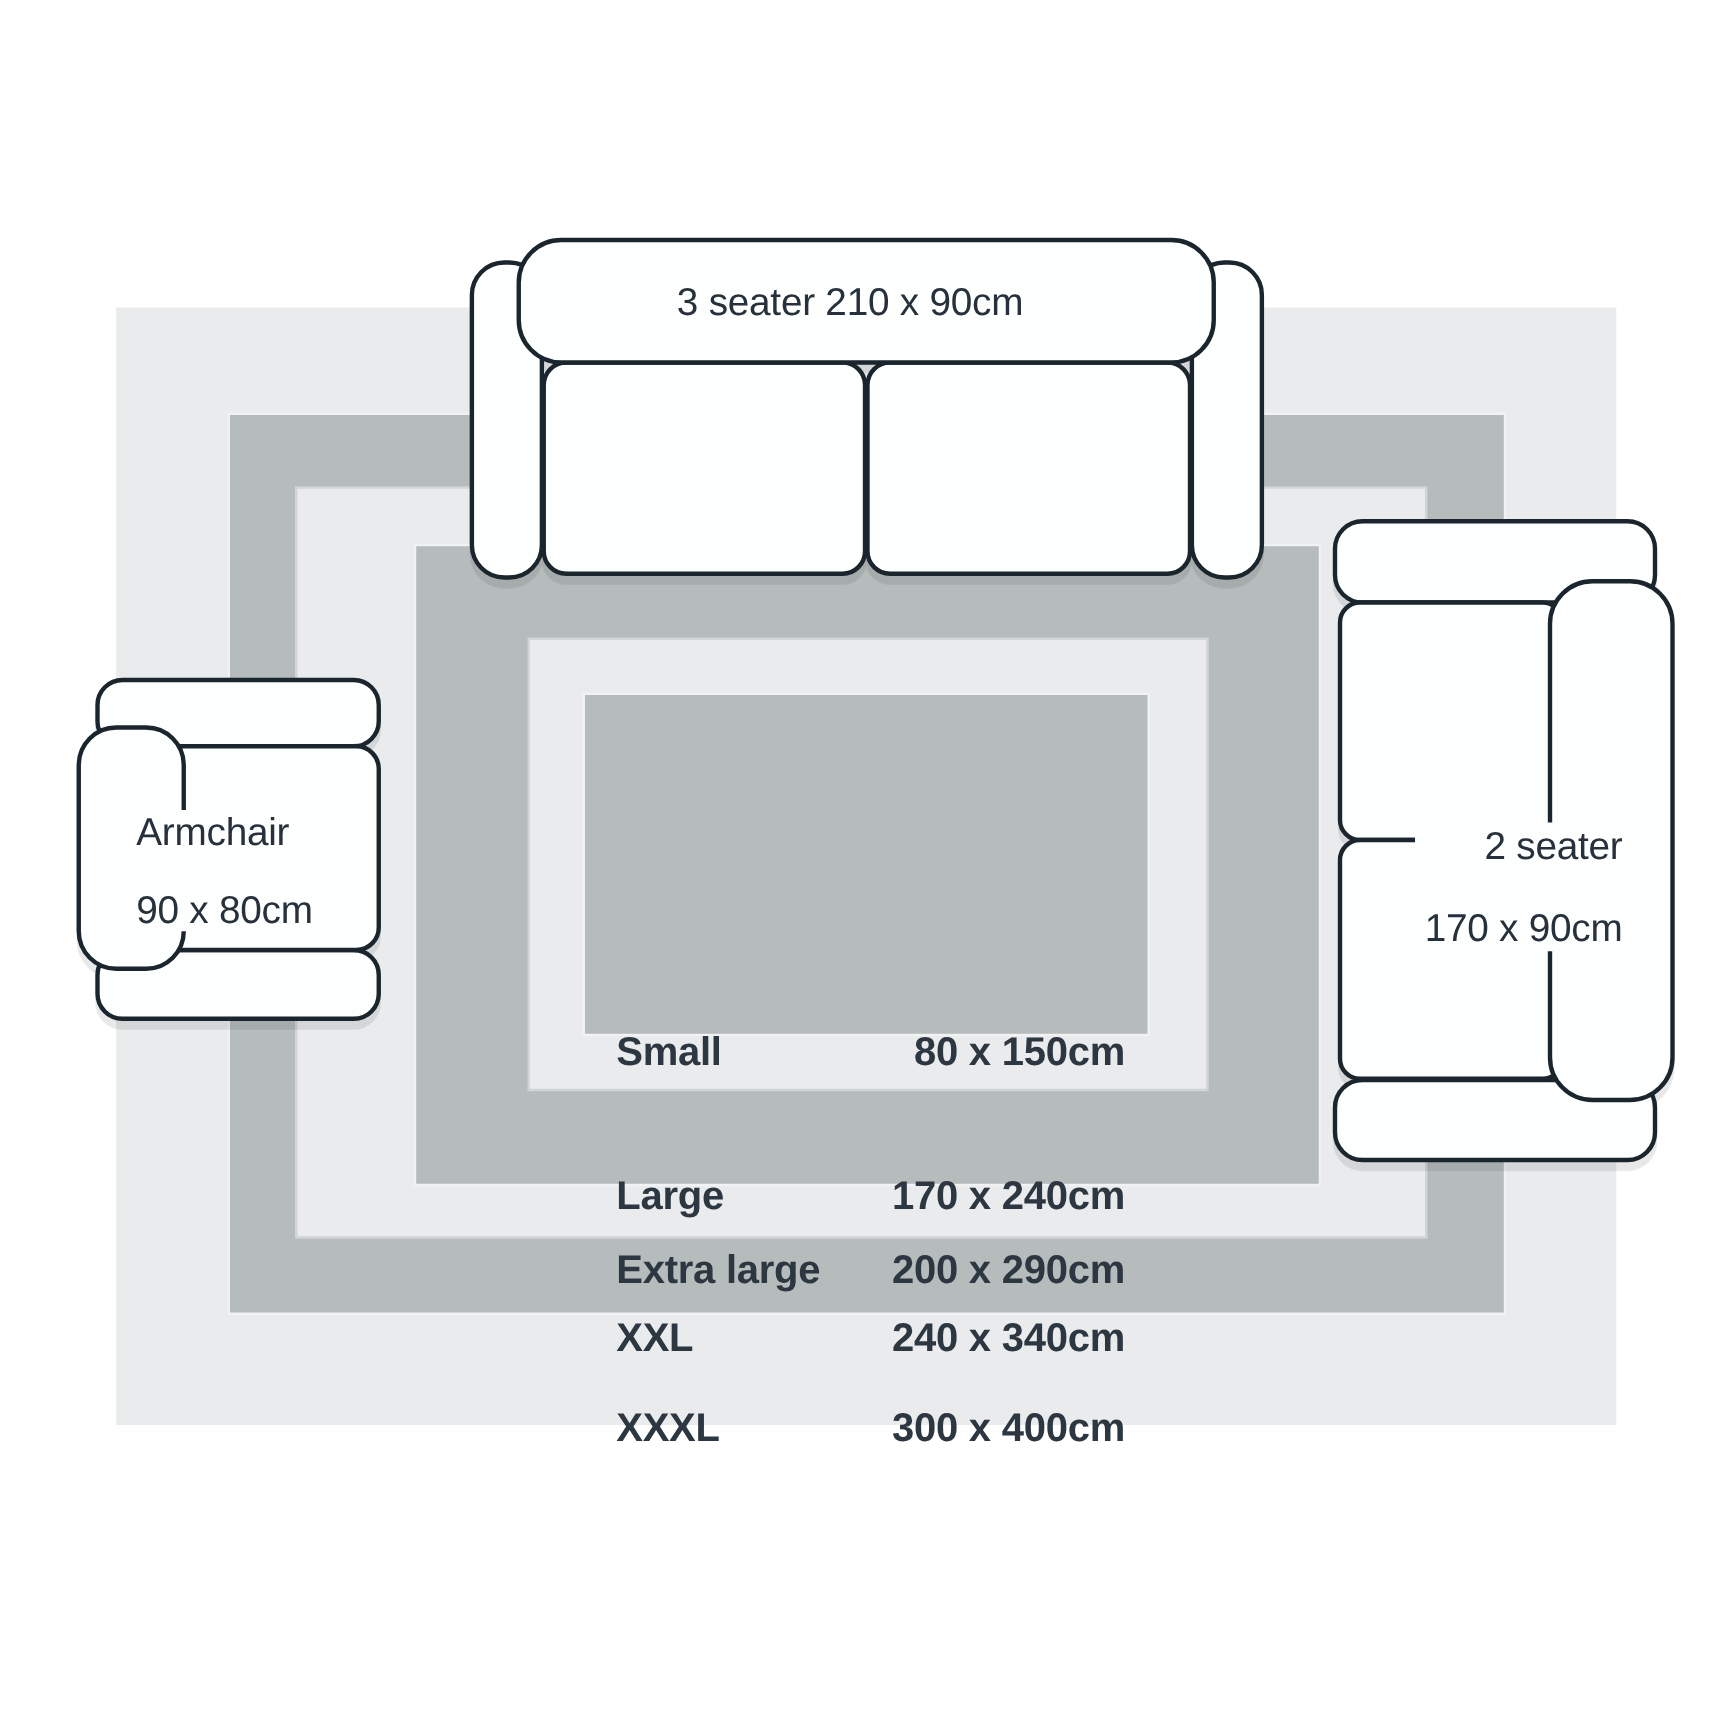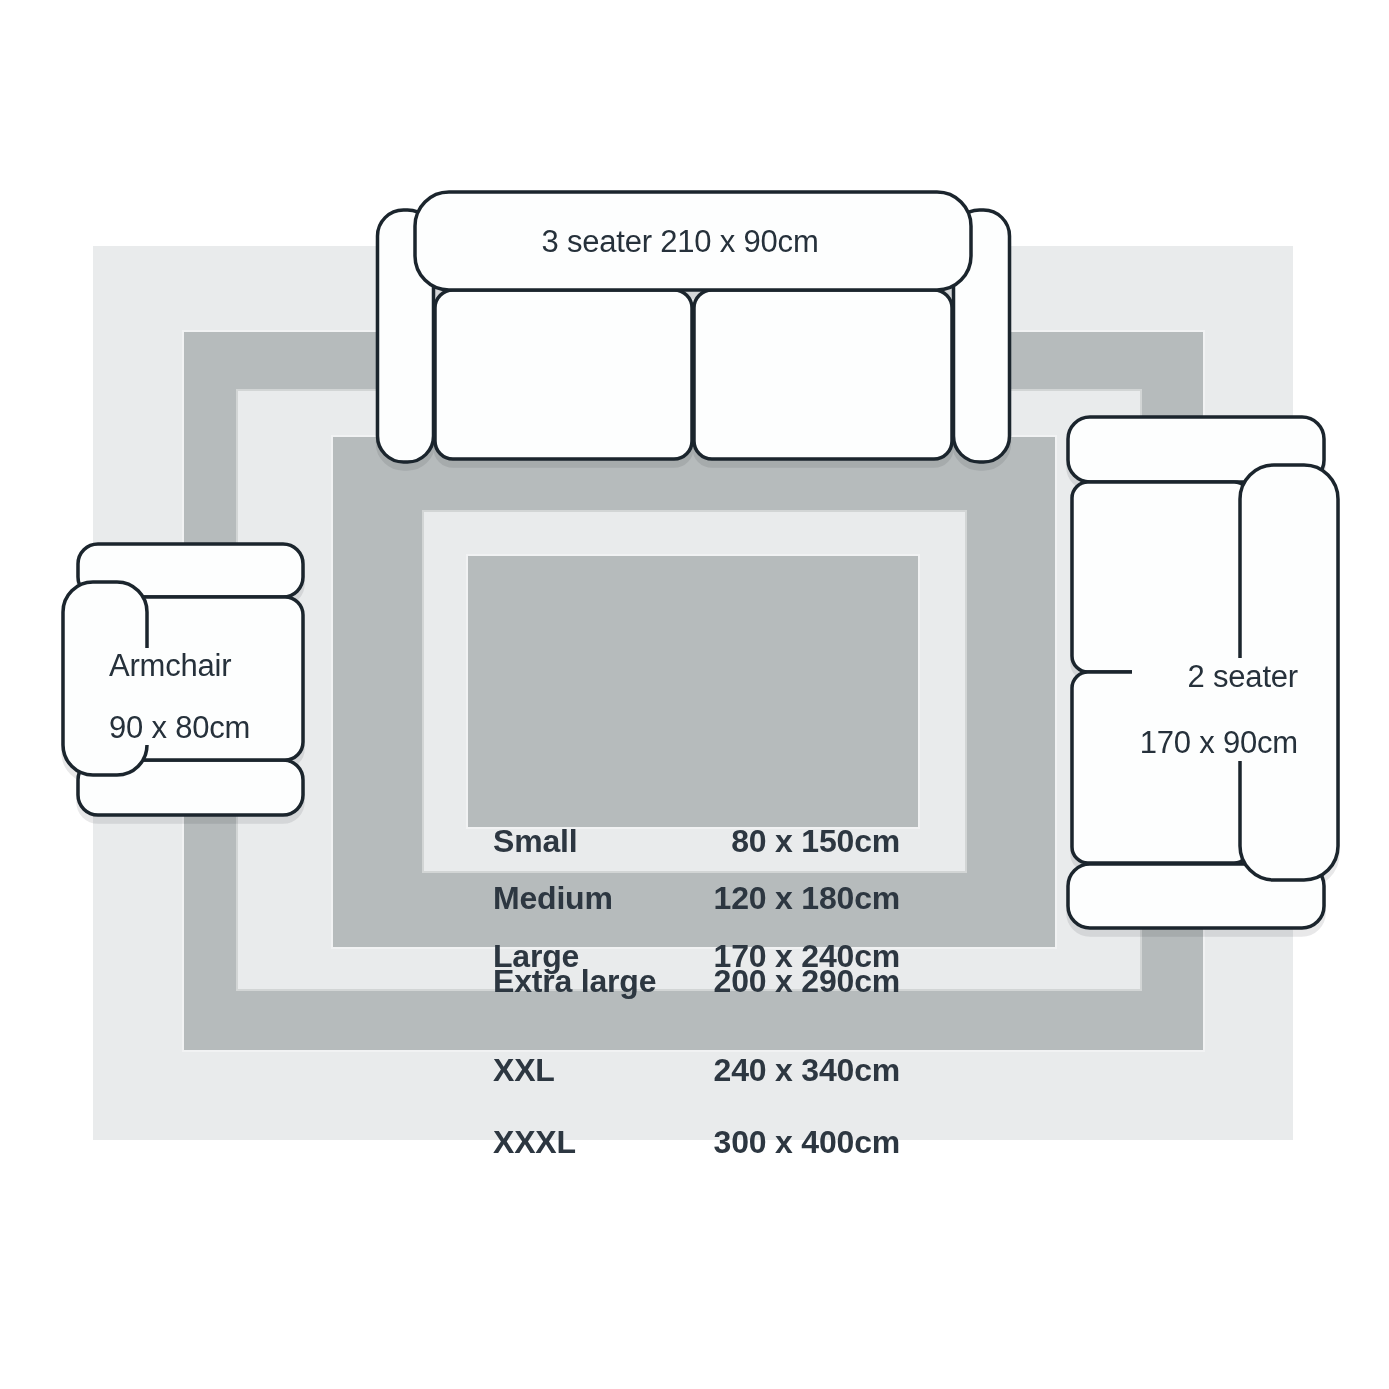--- a/index.html
+++ b/index.html
@@ -28,21 +28,21 @@
   .rug-med  {left:424px; top:512px; width:541px;  height:359px; z-index:5;}
   .rug-small{left:468px; top:556px; width:450px;  height:271px; z-index:6;}
 
   
   .size-row{position:absolute;left:493px;width:407px;height:42px;z-index:10;
     display:flex;justify-content:space-between;align-items:center;
     font-weight:700;font-size:32px;letter-spacing:-0.2px;color:var(--table-text);margin-top:48px;}
   .row-small {top:772px;}
   .row-medium{top:829px;}
   .row-large {top:887px;text-align:right;}
-  .row-xl    {top:912px;}
+  .row-xl    {top:946px;}
   .row-xxl   {top:1001px;}
   .row-xxxl  {top:1073px;}
 
   
   svg.furn-svg{position:absolute;z-index:20;overflow:visible;
     filter:drop-shadow(0 7px 0 rgba(25,33,38,0.10));}
   .furn{fill:var(--furniture-fill);stroke:var(--furniture-outline);stroke-width:3.5px;}
 
   .furn-label{position:absolute;z-index:30;font-weight:400;color:var(--label-text);
     letter-spacing:-0.2px;white-space:pre-line;}
@@ -61,24 +61,20 @@
   <div class="rug rug-xxxl light"></div>
   <div class="rug rug-xxl mid"></div>
   <div class="rug rug-xl light"></div>
   <div class="rug rug-large mid"></div>
   <div class="rug rug-med light"></div>
   <div class="rug rug-small mid"></div>
 
   <div class="size-row row-small">
     <span class="size-name">Small</span>
     <span class="size-dims">80 x 150cm</span>
-  </div>
-  <div class="size-row row-medium">
-    <span class="size-name">Medium</span>
-    <span class="size-dims">120 x 180cm</span>
   </div>
   <div class="size-row row-large">
     <span class="size-name">Large</span>
     <span class="size-dims">170 x 240cm</span>
   </div>
   <div class="size-row row-xl">
     <span class="size-name">Extra large</span>
     <span class="size-dims">200 x 290cm</span>
   </div>
   <div class="size-row row-xxl">

